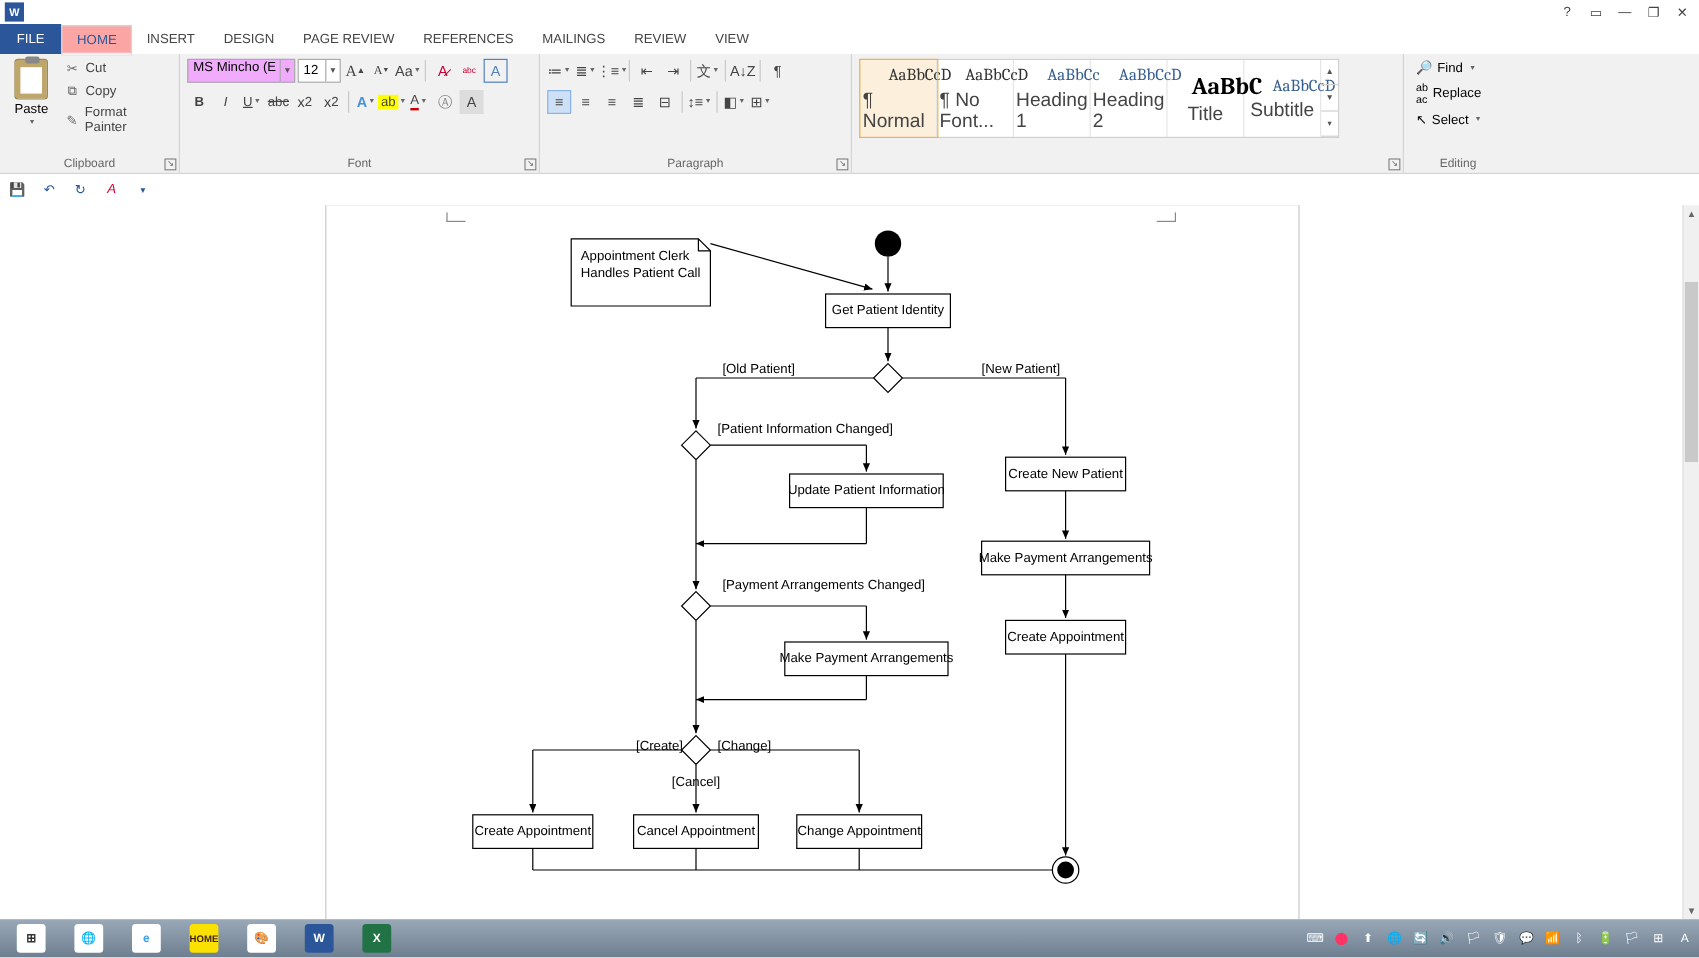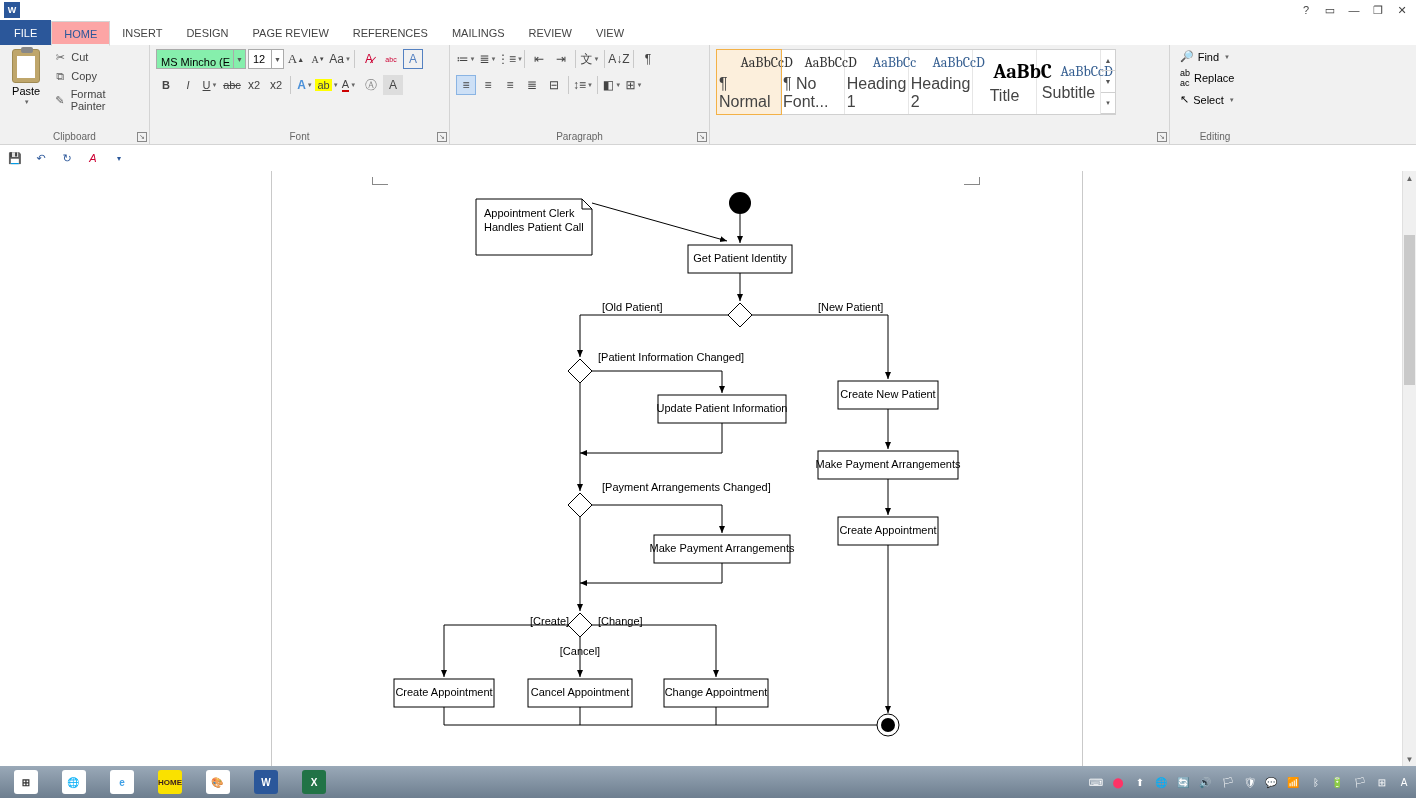--- a/index.html
+++ b/index.html
@@ -27,21 +27,21 @@
 .dialog-launcher { position:absolute; right:2px; bottom:2px; width:10px; height:10px; border:1px solid #888; font-size:7px; line-height:7px; text-align:center; color:#666; }
 
 .big-btn { display:flex; flex-direction:column; align-items:center; justify-content:center; width:42px; gap:2px; cursor:pointer; }
 .paste-icon { width:28px; height:34px; background:linear-gradient(#bfa66b,#bfa66b); border:1px solid #9f8a52; border-radius:3px; position:relative; }
 .paste-icon::before { content:""; position:absolute; left:4px; top:6px; right:4px; bottom:4px; background:#fff; }
 .paste-icon::after { content:""; position:absolute; left:8px; top:-3px; width:12px; height:6px; background:#888; border-radius:2px; }
 
 .small-row { display:flex; flex-direction:column; gap:3px; }
 .small-btn { display:flex; align-items:center; gap:4px; padding:1px 3px; cursor:pointer; color:#444; }
 .small-btn .ic { width:14px; height:14px; display:flex; align-items:center; justify-content:center; color:#666; font-size:11px; }
-.font-name { width:90px; height:20px; border:1px solid #ababab; background:#86efac; padding:0 14px 0 4px; font-size:11px; position:relative; display:flex; align-items:flex-end; }
+.font-name { width:90px; height:20px; border:1px solid #ababab; background:#f0abfc; padding:0 14px 0 4px; font-size:11px; position:relative; display:flex; align-items:flex-start; }
 .font-size { width:36px; height:20px; border:1px solid #ababab; background:#fff; padding:0 14px 0 4px; font-size:11px; position:relative; display:flex; align-items:center; }
 .combo-arrow { position:absolute; right:0; top:0; bottom:0; width:12px; border-left:1px solid #ababab; display:flex; align-items:center; justify-content:center; font-size:7px; color:#555; }
 
 .btnrow { display:flex; gap:2px; align-items:center; }
 .ib { width:20px; height:20px; display:flex; align-items:center; justify-content:center; color:#444; cursor:pointer; font-size:12px; border:1px solid transparent; }
 .ib.sel { background:#cde0f6; border:1px solid #8ab4e3; }
 .sep { width:1px; height:18px; background:#c9c9c9; margin:0 2px; }
 .dd-tiny { font-size:6px; color:#666; margin-left:1px; }
 
 .style-gallery { display:flex; gap:0; border:1px solid #d0d0d0; background:#fff; height:66px; }

